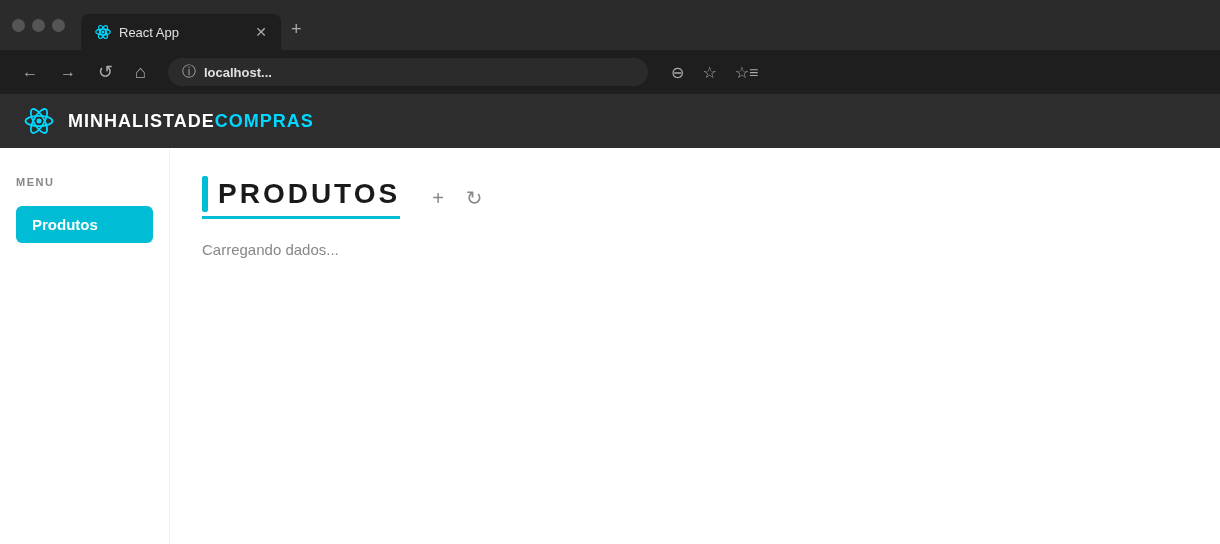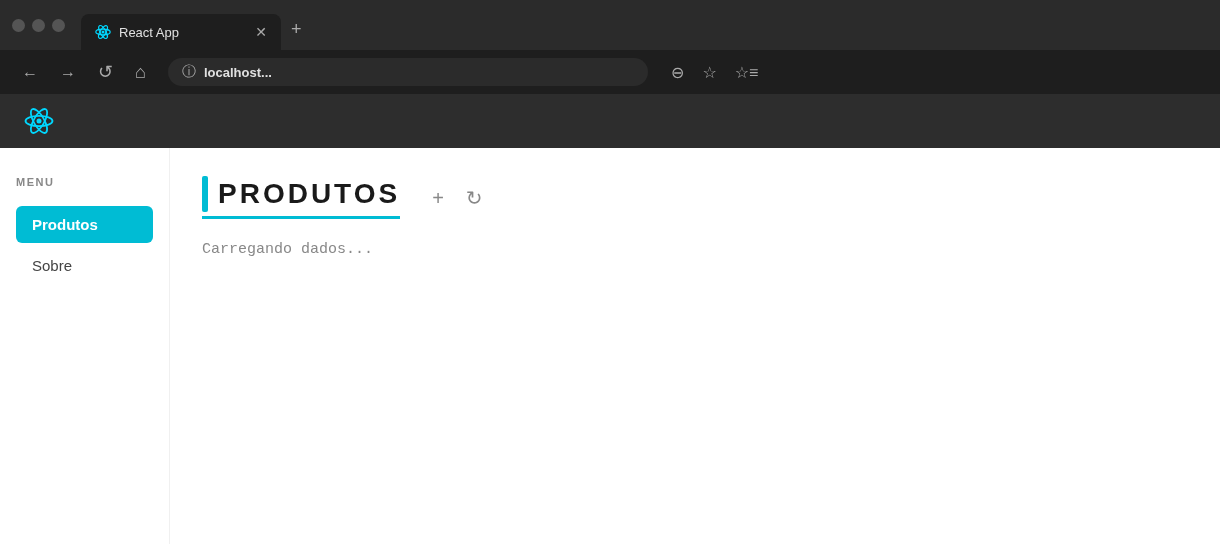--- a/index.html
+++ b/index.html
@@ -219,21 +219,20 @@
       cursor: pointer;
       background: none;
       border: none;
       padding: 4px;
       line-height: 1;
     }
     .loading-text {
       color: #888;
       font-size: 15px;
       font-style: normal;
-      font-family: Liberation Mono, monospace;
     }
 
     
     .react-atom {
       display: inline-flex;
       align-items: center;
       justify-content: center;
     }
   </style>
 </head>
@@ -280,31 +279,31 @@
 
 <div class="app-header">
   <span class="react-atom app-react-icon">
     <svg width="30" height="30" viewBox="0 0 30 30" fill="none">
       <ellipse cx="15" cy="15" rx="13.5" ry="5.2" stroke="#00d8ff" stroke-width="1.8" fill="none" transform="rotate(0 15 15)"></ellipse>
       <ellipse cx="15" cy="15" rx="13.5" ry="5.2" stroke="#00d8ff" stroke-width="1.8" fill="none" transform="rotate(60 15 15)"></ellipse>
       <ellipse cx="15" cy="15" rx="13.5" ry="5.2" stroke="#00d8ff" stroke-width="1.8" fill="none" transform="rotate(120 15 15)"></ellipse>
       <circle cx="15" cy="15" r="2.5" fill="#00d8ff"></circle>
     </svg>
   </span>
+  <span class="app-title">
+    <span>MINHA</span><span>LISTADE</span><span class="cyan">COMPRAS</span>
+  </span>
 </div>
 
 <div class="app-body">
 
   <div class="sidebar">
     <div class="sidebar-label">MENU</div>
     <div class="sidebar-item active">
       <span>Produtos</span>
-    </div>
-    <div class="sidebar-item inactive">
-      <span>Sobre</span>
     </div>
   </div>
 
   <div class="main-panel">
     <div class="page-header">
       <div class="page-title-wrapper">
         <div class="page-title-bar"></div>
         <span class="page-title-text">PRODUTOS</span>
       </div>
       <div class="page-header-actions">

